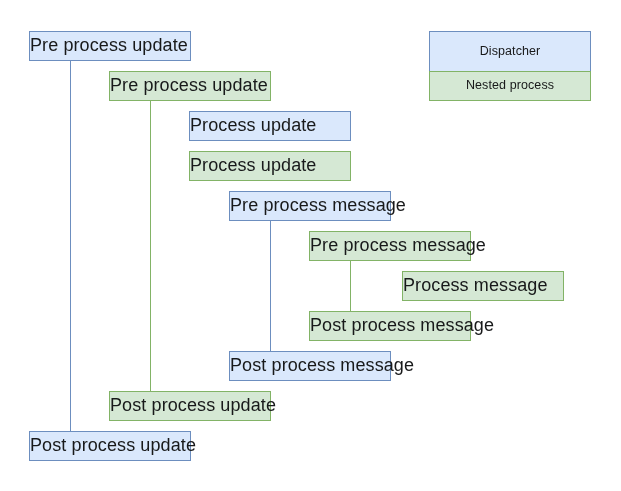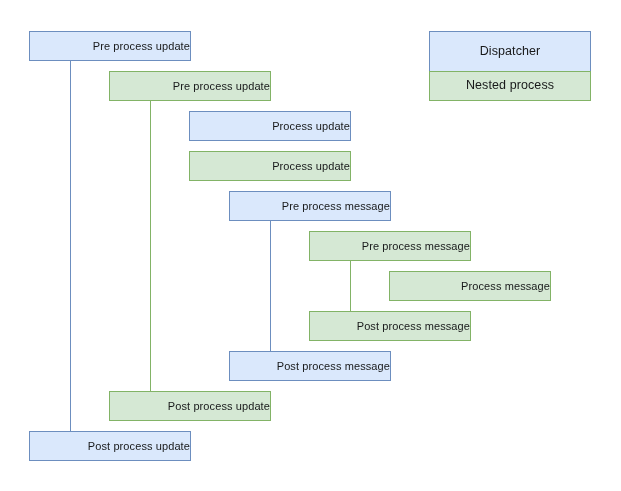--- a/index.html
+++ b/index.html
@@ -17,22 +17,22 @@
     width: 621px;
     height: 491px;
     background: #ffffff;
     overflow: hidden;
   }
   .node {
     position: absolute;
     box-sizing: border-box;
     display: flex;
     align-items: center;
-    justify-content: flex-end;
-    font-size: 11px;
+    justify-content: flex-start;
+    font-size: 18px;
     line-height: 1.1;
     letter-spacing: 0.1px;
     text-align: center;
     white-space: nowrap;
     border-width: 1px;
     border-style: solid;
   }
   .node.dispatcher {
     background: #dae8fc;
     border-color: #6c8ebf;
@@ -87,21 +87,21 @@
       </div>
       <div class="node router" style="left: 189px; top: 151px; width: 162px; height: 30px;">
         <span>Process update</span>
       </div>
       <div class="node dispatcher" style="left: 229px; top: 191px; width: 162px; height: 30px;">
         <span>Pre process message</span>
       </div>
       <div class="node router" style="left: 309px; top: 231px; width: 162px; height: 30px;">
         <span>Pre process message</span>
       </div>
-      <div class="node router" style="left: 389px; top: 271px; width: 162px; height: 30px;">
+      <div class="node router" style="left: 402px; top: 271px; width: 162px; height: 30px;">
         <span>Process message</span>
       </div>
       <div class="node router" style="left: 309px; top: 311px; width: 162px; height: 30px;">
         <span>Post process message</span>
       </div>
       <div class="node dispatcher" style="left: 229px; top: 351px; width: 162px; height: 30px;">
         <span>Post process message</span>
       </div>
       <div class="node router" style="left: 109px; top: 391px; width: 162px; height: 30px;">
         <span>Post process update</span>

